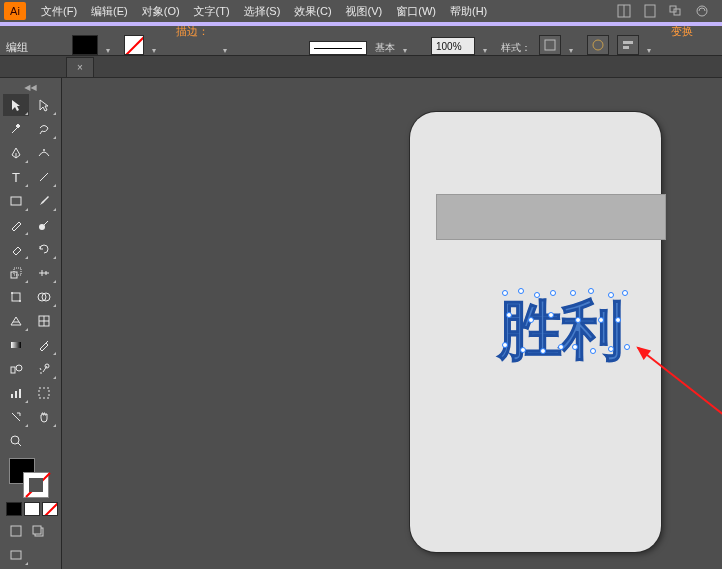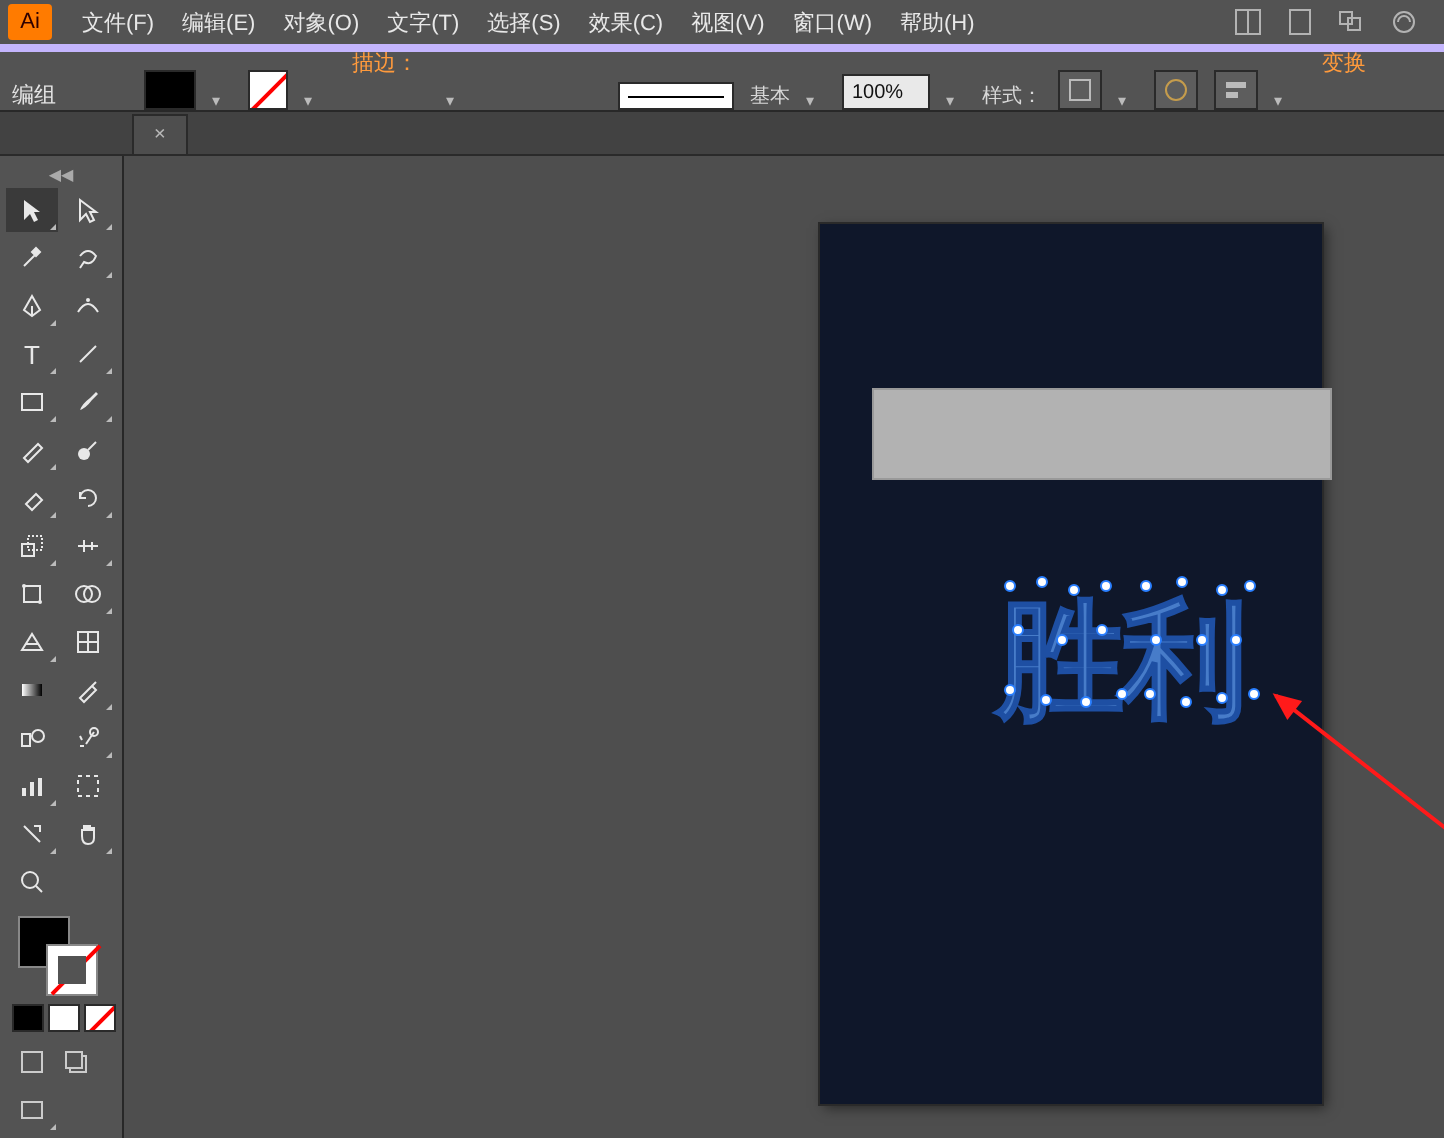--- a/index.html
+++ b/index.html
@@ -12,21 +12,21 @@
 .ctrlbar { height: 34px; background: #535353; border-top: 4px solid #c4b5fd; border-bottom: 1px solid #282828; display: flex; align-items: flex-end; padding: 0 6px; gap: 8px; }
 .ctrlbar .label { font-size: 11px; color: #e4e4e4; }
 .ctrlbar .swatch { width: 26px; height: 20px; background: #000; border: 1px solid #2a2a2a; position: relative; }
 .ctrlbar .dd { width: 10px; color: #bbb; font-size: 8px; }
 .ctrlbar .no-stroke { width: 20px; height: 20px; background: #fff; border: 1px solid #2a2a2a; position: relative; overflow: hidden; }
 .ctrlbar .no-stroke::after { content: ""; position: absolute; left: -4px; top: 8px; width: 30px; height: 2px; background: #f00; transform: rotate(-45deg); }
 .ctrlbar .orange { color: #ff9a3c; padding: 16px 6px; }
 .ctrlbar .stroke-preview { width: 58px; height: 14px; background: #fff; border: 1px solid #2a2a2a; position: relative; }
 .ctrlbar .stroke-preview::after { content: ""; position: absolute; left: 4px; right: 4px; top: 6px; height: 1px; background: #000; }
 .ctrlbar .minilabel { color: #d8d8d8; font-size: 10px; }
-.ctrlbar .field { width: 44px; height: 18px; background: #e9e9e9; border: 1px solid #2a2a2a; color: #111; font-size: 10px; display: flex; align-items: center; padding: 0 4px; }
+.ctrlbar .field { width: 44px; height: 18px; background: #e9e9e9; border: 1px solid #2a2a2a; color: #111; font-size: 10px; display: flex; align-items: center; padding: 0 4px; margin-left: 10px; }
 .ctrlbar .smallbtn { width: 22px; height: 20px; border: 1px solid #2a2a2a; background: #5d5d5d; display: flex; align-items: center; justify-content: center; }
 .ctrlbar .smallbtn svg { opacity: .85; }
 .tabstrip { height: 22px; background: #424242; border-bottom: 1px solid #2a2a2a; display: flex; align-items: flex-end; padding-left: 66px; }
 .tabstrip .tab { height: 20px; background: #4e4e4e; padding: 0 10px; display: flex; align-items: center; gap: 8px; border: 1px solid #2a2a2a; border-bottom: none; font-size: 11px; color: #e6e6e6; }
 .tabstrip .tab .close { font-size: 10px; opacity: .7; }
 .workspace { position: relative; height: calc(569px - 22px - 34px - 22px); background: #4e4e4e; }
 .toolbar { position: absolute; left: 0; top: 0; width: 62px; height: 100%; background: #535353; border-right: 1px solid #272727; padding: 4px 3px; }
 .toolbar .collapse { height: 10px; display: flex; justify-content: center; align-items: center; margin-bottom: 2px; }
 .toolbar .collapse span { font-size: 8px; color: #aaa; }
 .toolbar .row { display: flex; gap: 2px; margin-bottom: 2px; }
@@ -38,21 +38,21 @@
 .fillstroke .stroke { position: absolute; right: 0; bottom: 0; width: 26px; height: 26px; background: #fff; border: 1px solid #888; }
 .fillstroke .stroke::after { content: ""; position: absolute; left: 5px; top: 5px; right: 5px; bottom: 5px; background: #535353; }
 .fillstroke .stroke .diag { position: absolute; left: -3px; top: 11px; width: 34px; height: 2px; background: #f00; transform: rotate(-45deg); }
 .minirow { display: flex; gap: 2px; margin-top: 4px; margin-left: 3px; }
 .minirow .mini { width: 16px; height: 14px; border: 1px solid #2a2a2a; }
 .minirow .mini.black { background: #000; }
 .minirow .mini.white { background: #fff; }
 .minirow .mini.redslash { background: #fff; position: relative; overflow: hidden; }
 .minirow .mini.redslash::after { content: ""; position: absolute; left: -3px; top: 5px; width: 24px; height: 2px; background: #f00; transform: rotate(-45deg); }
 .canvas-area { position: absolute; left: 62px; right: 0; top: 0; bottom: 0; background: #4e4e4e; }
-.artboard { position: absolute; left: 348px; top: 34px; width: 251px; height: 440px; background: #0f172a; box-shadow: 0 0 0 1px #2a2a2a, 2px 2px 6px rgba(0,0,0,.5); }
+.artboard { position: absolute; left: 348px; top: 34px; width: 251px; height: 440px; background: #e5e5e5; box-shadow: 0 0 0 1px #2a2a2a, 2px 2px 6px rgba(0,0,0,.5); border-radius: 26px; }
 .gray-rect { position: absolute; left: 26px; top: 82px; width: 230px; height: 46px; background: #b2b2b2; border: 1px solid #999; }
 .text-outline { position: absolute; left: 88px; top: 175px; font-size: 64px; font-weight: 700; color: #477cc9; letter-spacing: -2px; -webkit-text-stroke: 1px #1e4fa3; }
 .anchor { position: absolute; width: 6px; height: 6px; border: 1px solid #2a7fff; background: #fff; border-radius: 50%; }
 .arrow { position: absolute; left: 560px; top: 315px; transform: rotate(38deg); }
 .arrow .shaft { width: 150px; height: 2px; background: #ff1a1a; }
 .arrow .head { position: absolute; left: -2px; top: -5px; width: 0; height: 0; border-right: 14px solid #ff1a1a; border-top: 6px solid transparent; border-bottom: 6px solid transparent; }
 </style>
 </head>
 <body>
 

